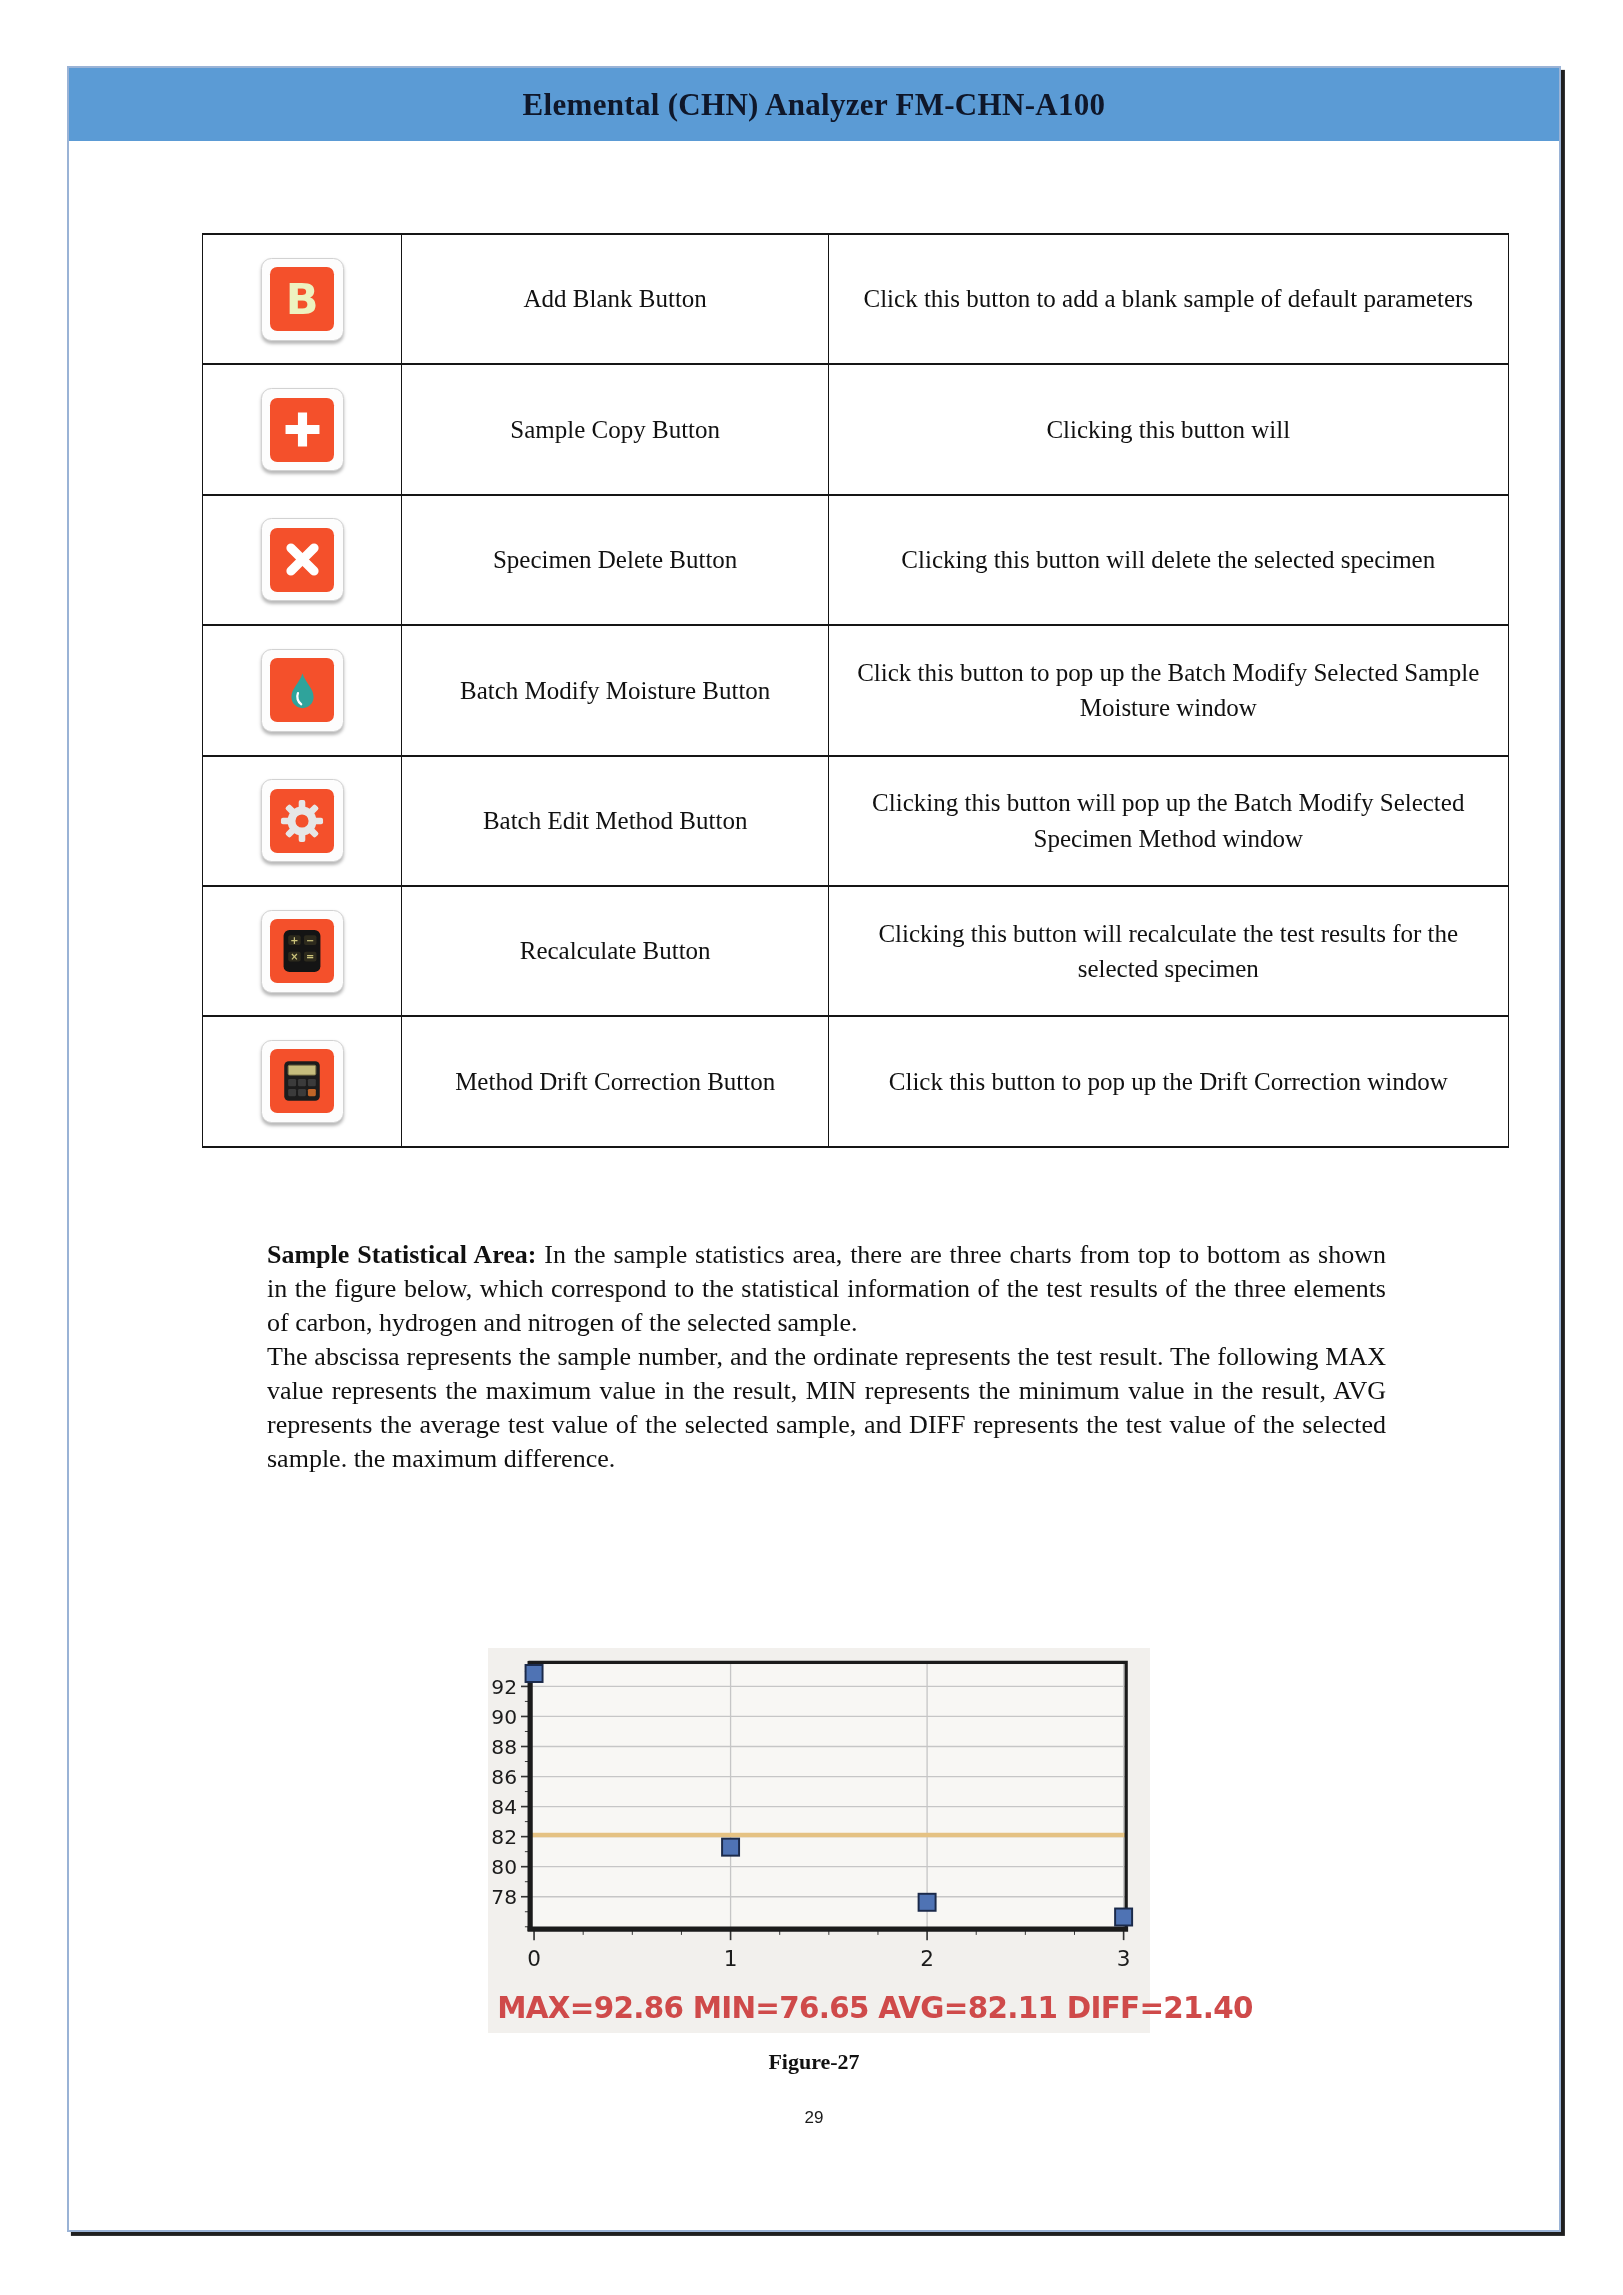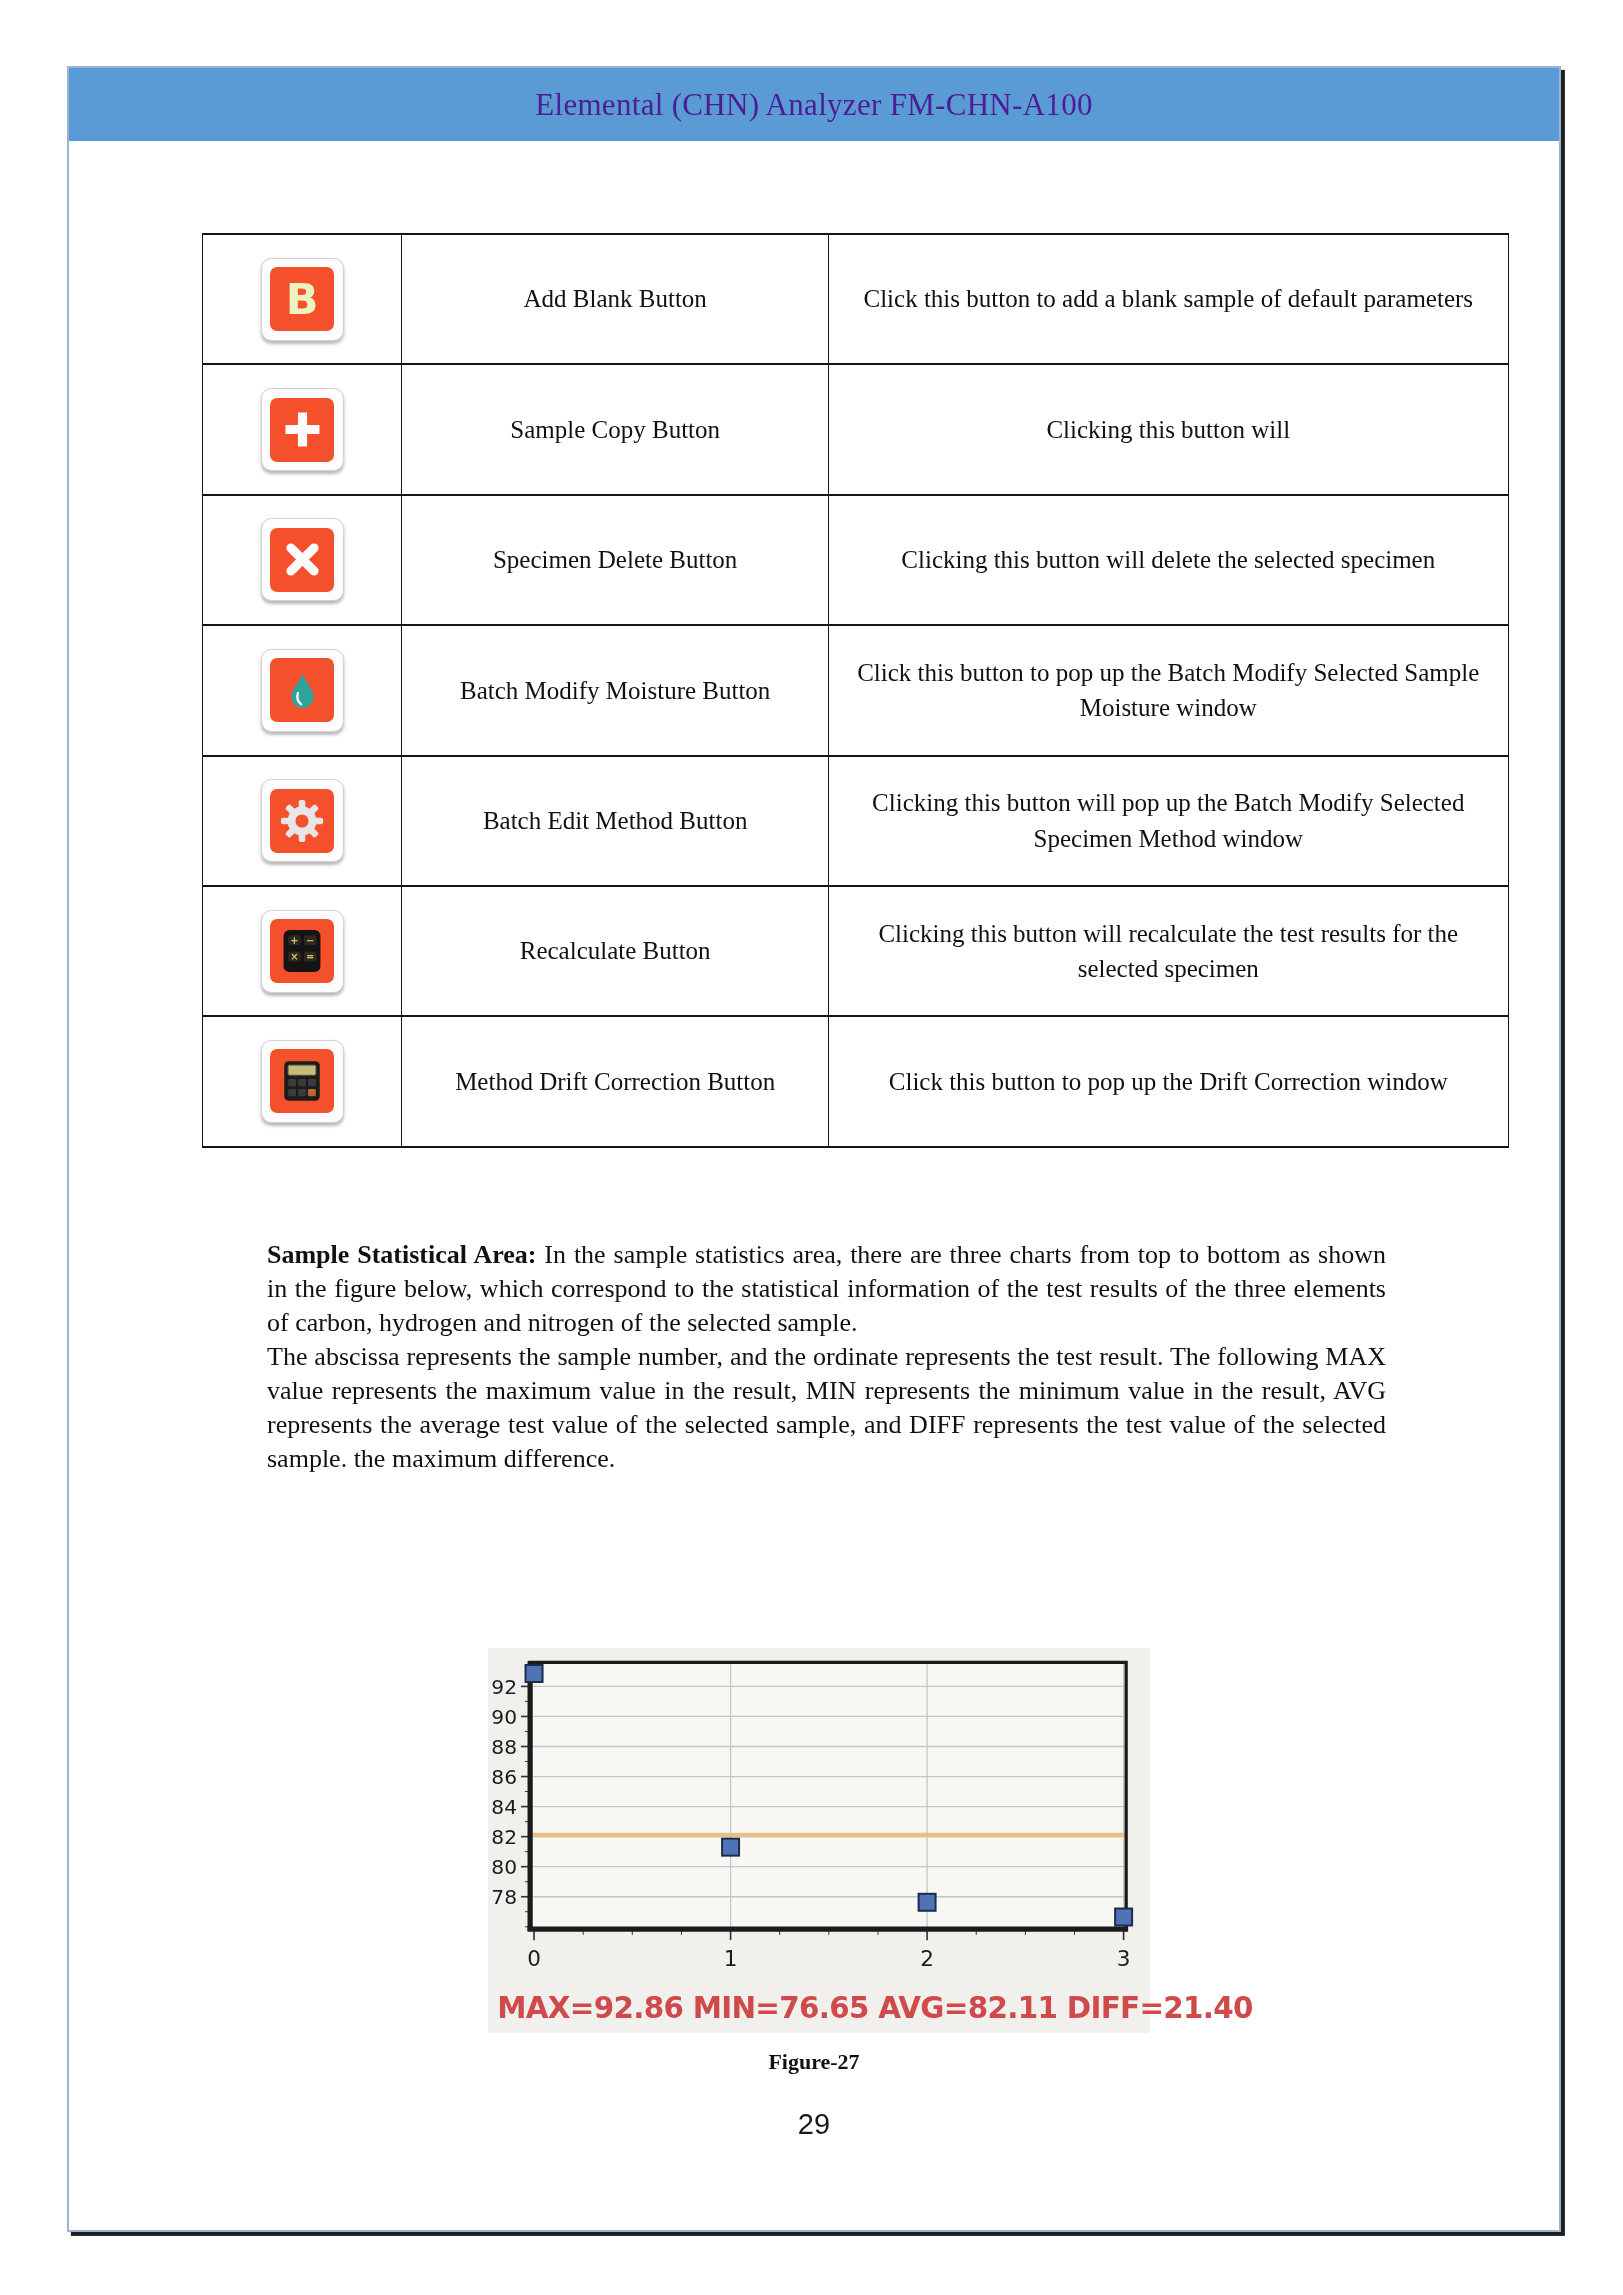--- a/index.html
+++ b/index.html
@@ -7,21 +7,21 @@
 
   .frame{
     position:absolute;left:67px;top:66px;width:1490px;height:2162px;
     background:#fff;border:2.6px solid #9ab3d6;box-shadow:3.9px 3.9px 0 #1f1f1f;
   }
 
   .header{
     position:absolute;left:0;top:0;width:100%;height:73px;background:#5b9bd5;
     display:flex;align-items:center;justify-content:center;
   }
-  .title{color:#4c1d95;font-size:31px;font-weight:normal;letter-spacing:0.3px;}
+  .title{color:#0f172a;font-size:31px;font-weight:bold;letter-spacing:0.3px;}
 
   
   .btn-table{
     position:absolute;left:133px;top:165px;width:1218px;
     border-collapse:collapse;table-layout:fixed;
   }
   .btn-table td{
     border:1.3px solid #151515;border-top-width:2px;border-bottom-width:2px;
     vertical-align:middle;text-align:center;height:118px;
     font-size:25px;line-height:1.42;padding:5.2px 18.3px;
@@ -60,21 +60,21 @@
     font-family:"DejaVu Sans","Liberation Sans",sans-serif;
     font-weight:700;font-size:29.4px;letter-spacing:-0.7px;color:#cf4a4a;white-space:nowrap;
   }
 
   .caption{
     position:absolute;left:0;top:1981px;width:100%;text-align:center;
     font-size:22px;font-weight:bold;
   }
   .pagenum{
     position:absolute;left:0;top:2040px;width:100%;text-align:center;
-    font-family:"Liberation Sans","DejaVu Sans",sans-serif;font-size:29px;color:#1a1a1a;
+    font-family:"Liberation Sans","DejaVu Sans",sans-serif;font-size:17px;color:#1a1a1a;
   }
 </style>
 </head>
 <body>
 
 <div class="page">
   <div class="frame">
 
     <div class="header">
       <span class="title">Elemental (CHN) Analyzer FM-CHN-A100</span>

